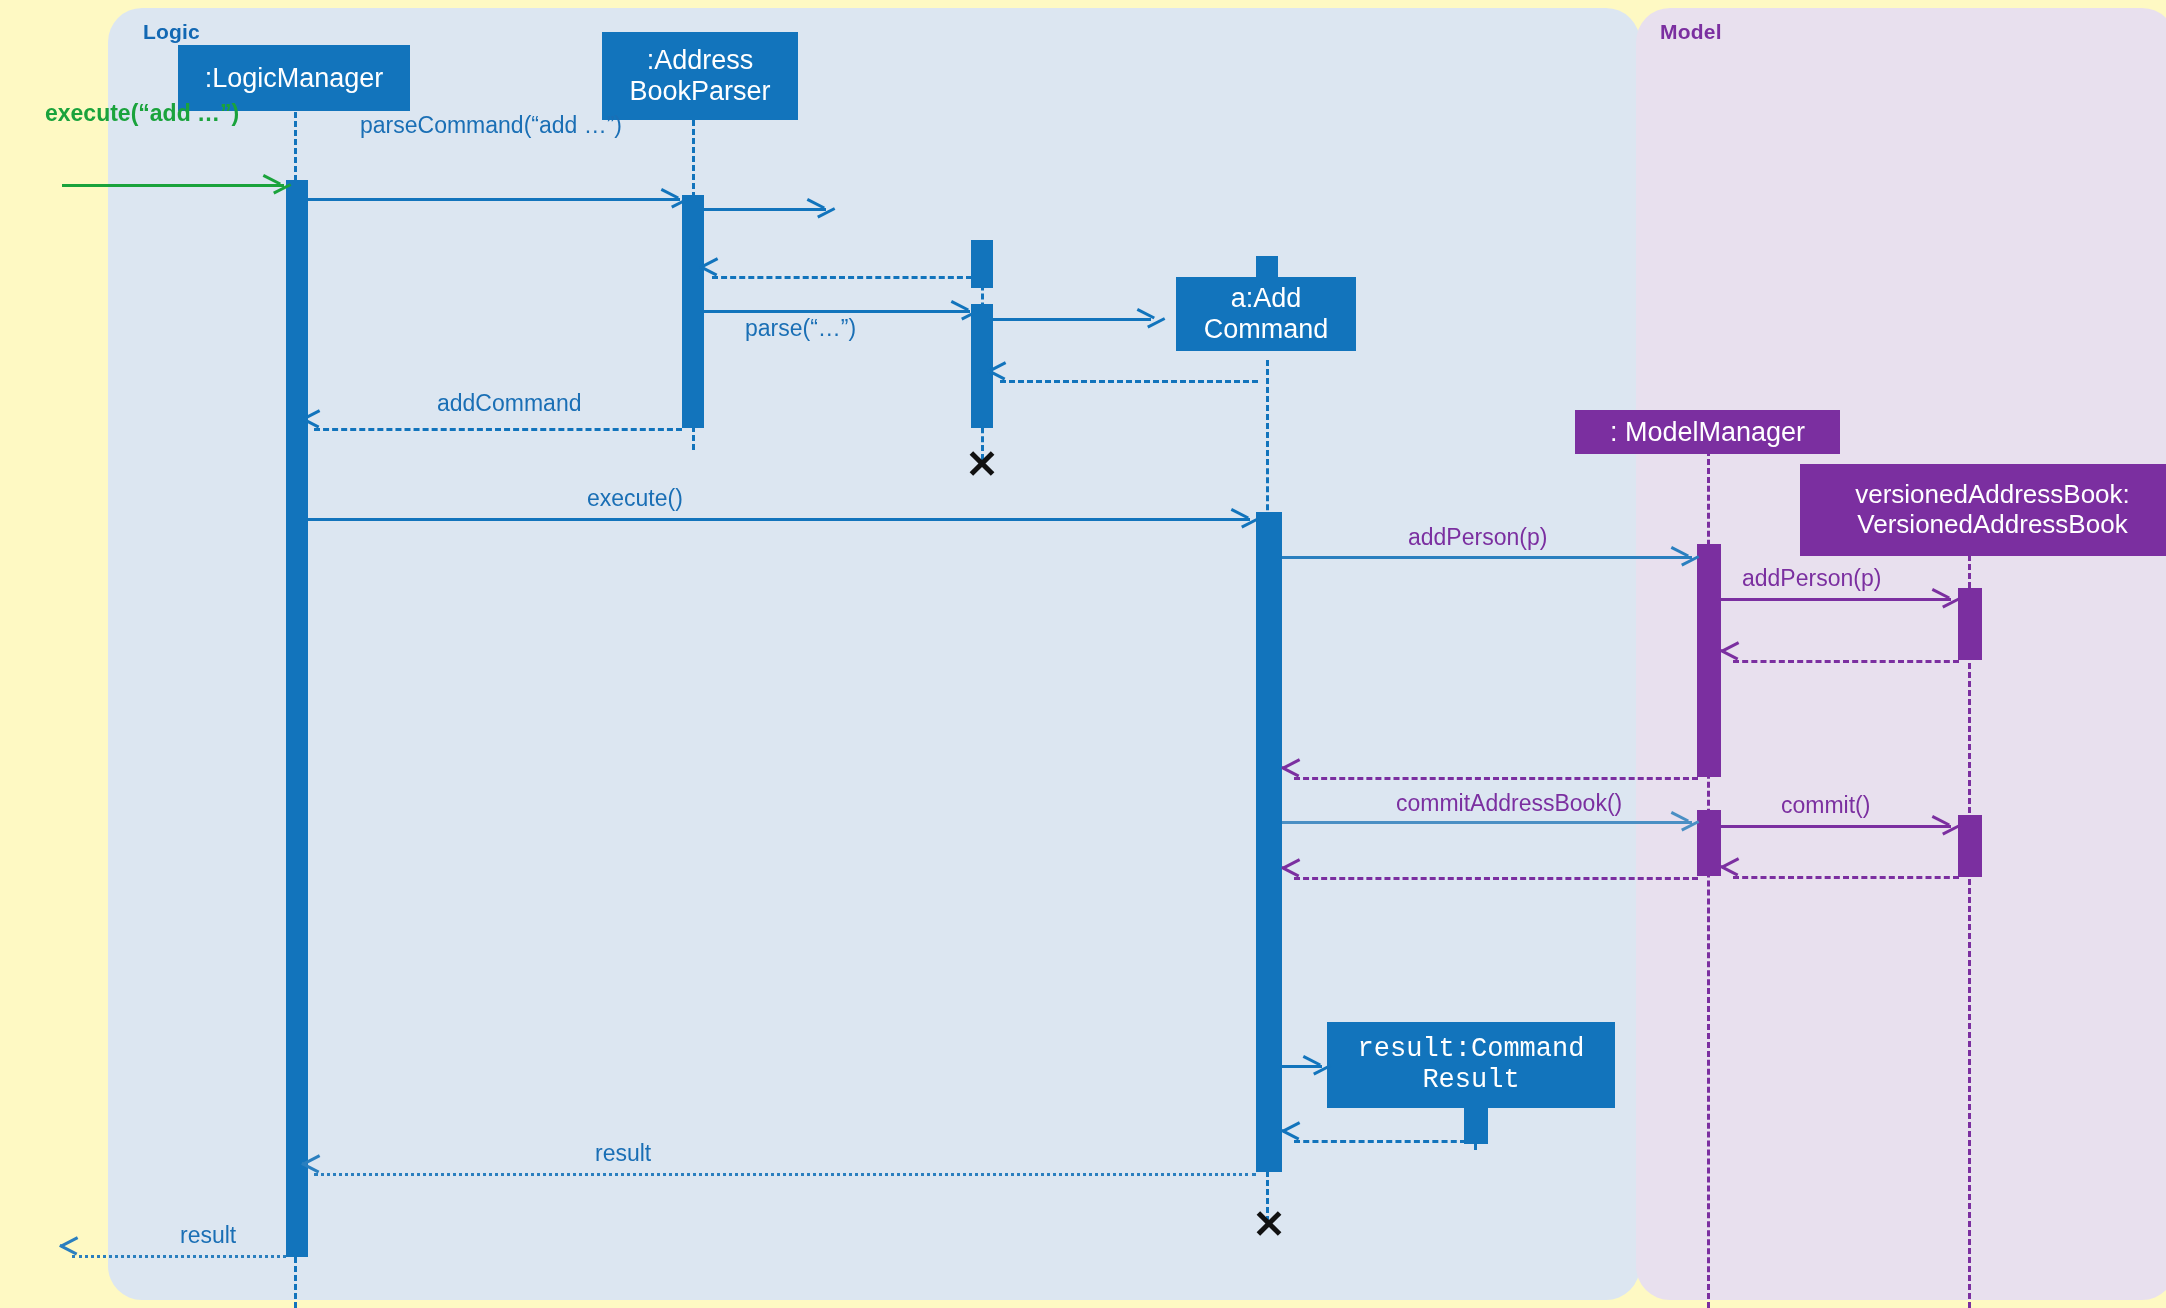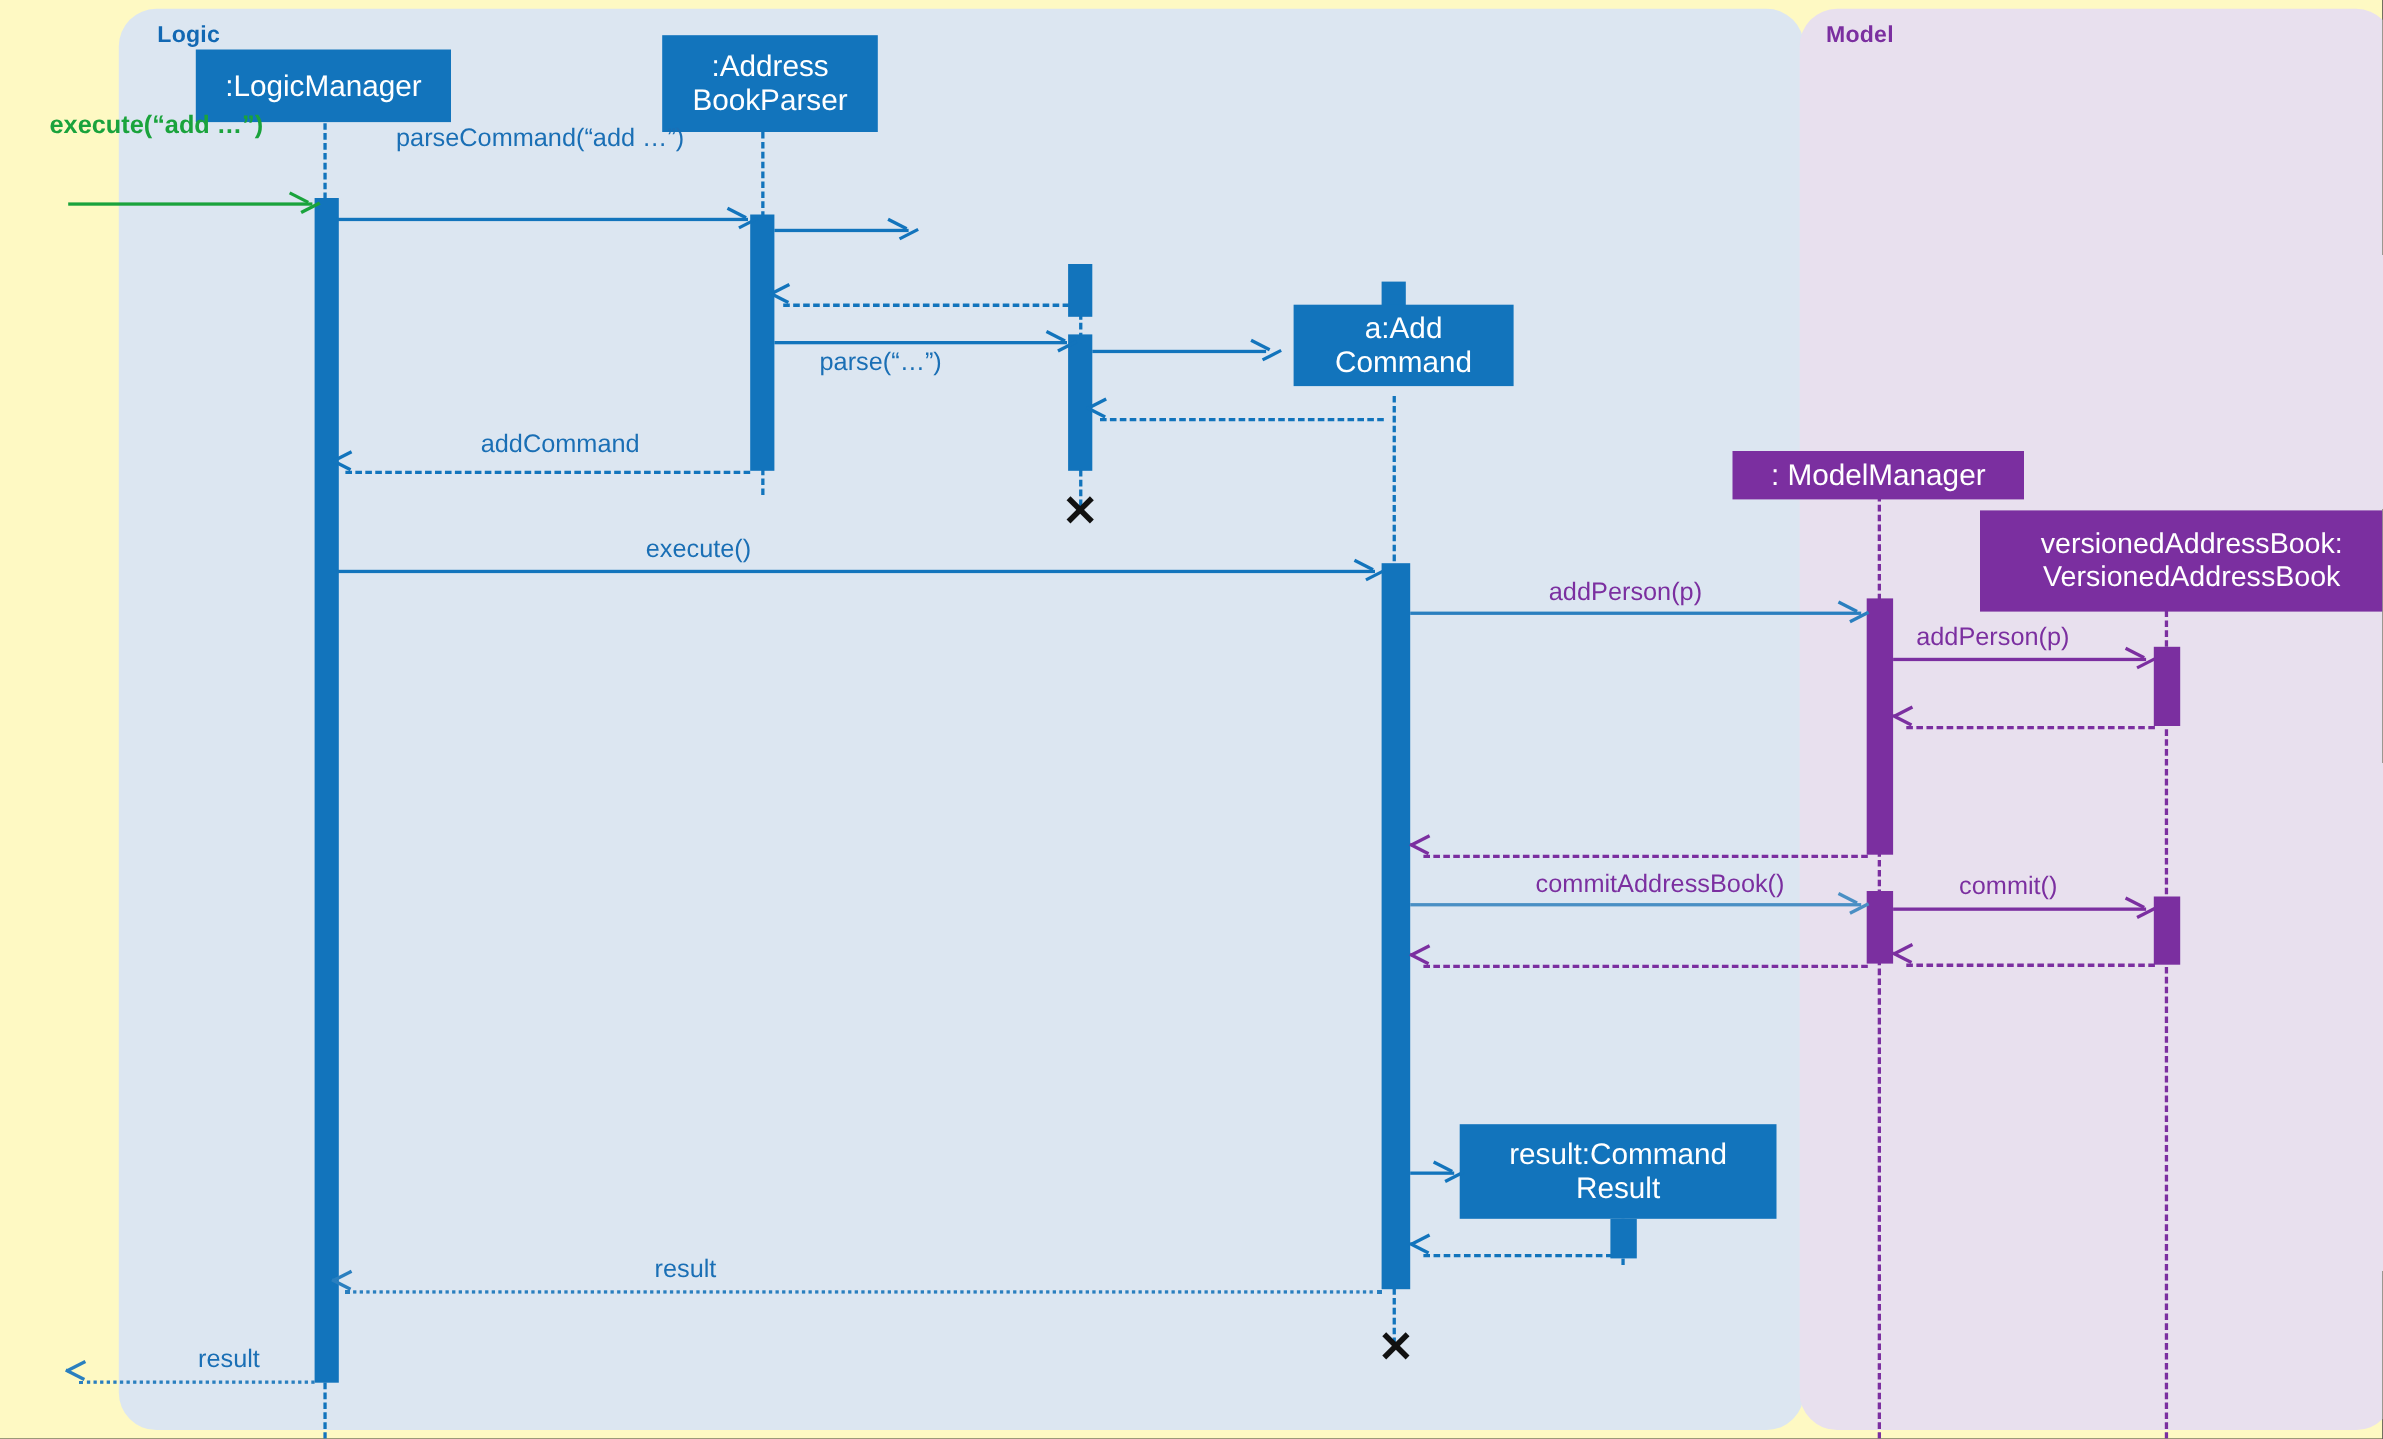--- a/index.html
+++ b/index.html
@@ -90,35 +90,35 @@
   <div class="pbox blue" style="left:602px;top:32px;width:196px;height:88px;flex-direction:column;">
     <span>:Address</span>
     <span>BookParser</span>
   </div>
 
   <div class="pbox blue" style="left:178px;top:45px;width:232px;height:66px;">
     <span>:LogicManager</span>
   </div>
 
 
-  <div class="pbox blue" style="left:1176px;top:277px;width:200px;height:74px;flex-direction:column;">
+  <div class="pbox blue" style="left:1176px;top:277px;width:180px;height:74px;flex-direction:column;">
     <span>a:Add</span>
     <span>Command</span>
   </div>
 
   <div class="pbox purple" style="left:1575px;top:410px;width:265px;height:44px;font-size:27px;">
     <span>: ModelManager</span>
   </div>
 
   <div class="pbox purple" style="left:1800px;top:464px;width:366px;height:92px;flex-direction:column;font-size:26px;padding-left:29px;">
     <span>versionedAddressBook:</span>
     <span>VersionedAddressBook</span>
   </div>
 
-  <div class="pbox blue" style="left:1327px;top:1022px;width:288px;height:86px;flex-direction:column;">
+  <div class="pbox blue" style="left:1327px;top:1022px;width:288px;height:86px;flex-direction:column;font-family:Liberation Mono, monospace;">
     <span>result:Command</span>
     <span>Result</span>
   </div>
 
   <div class="msg solid c-green" style="left:62px;top:184px;width:222px;"></div>
   <div class="ohead" style="left:264px;top:174px;">
     <i style="border-top-color:#1aa33c;transform:rotate(27deg);"></i>
     <i style="border-top-color:#1aa33c;transform:rotate(-27deg) translateY(20px);"></i>
   </div>
   <div class="mlabel t-green" style="left:45px;top:100px;font-weight:bold;">execute(“add …”)</div>

